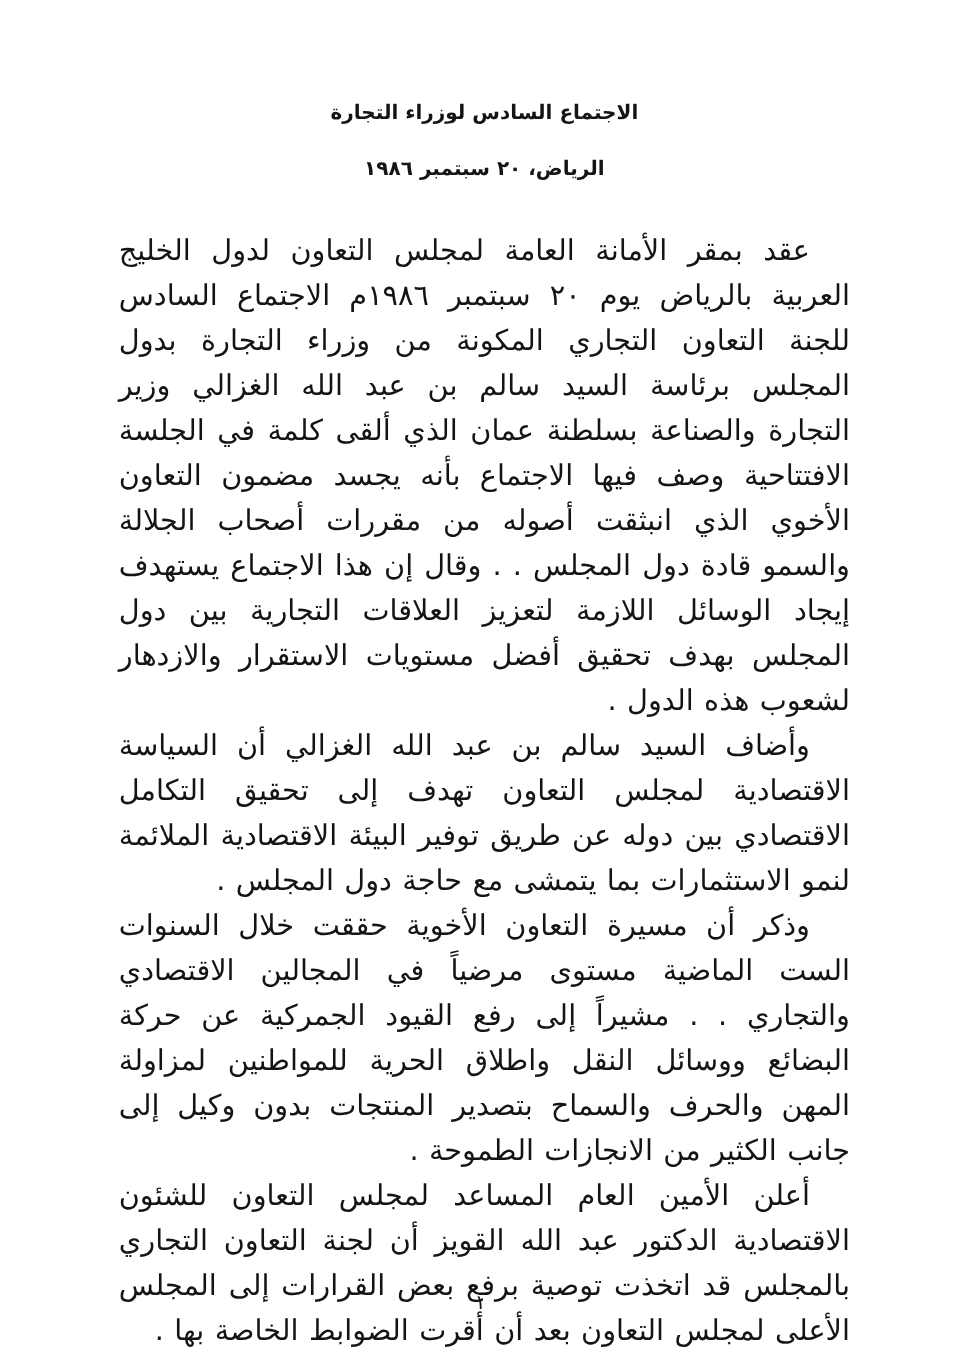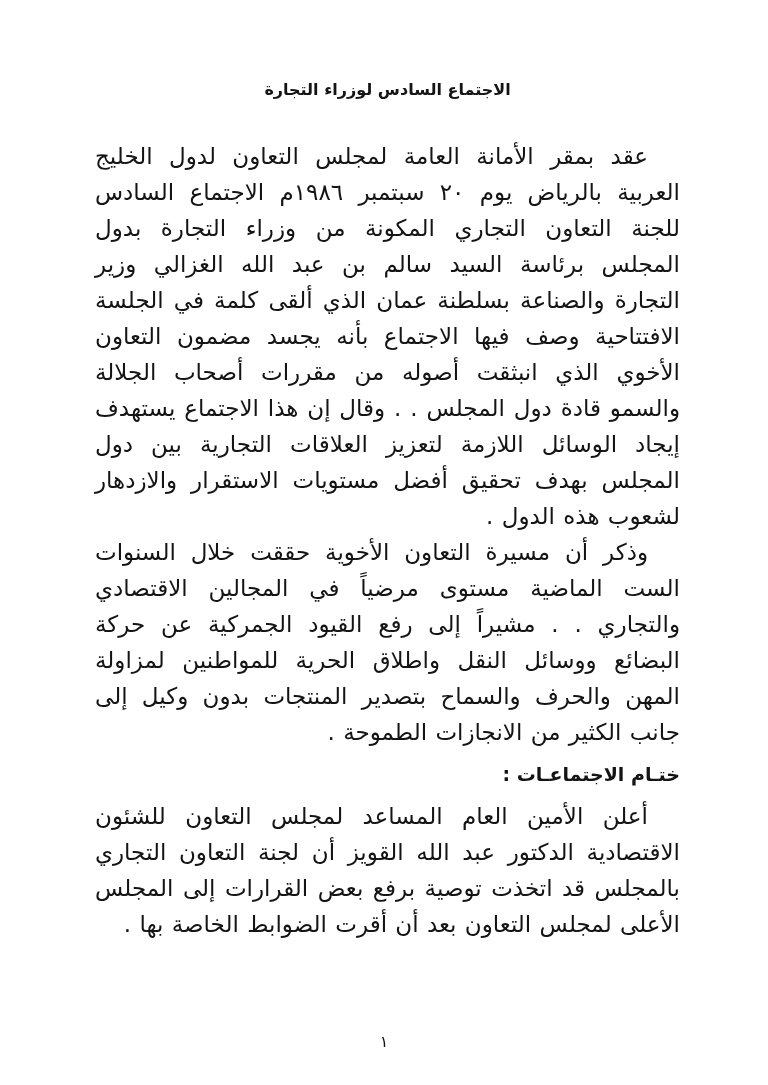--- a/index.html
+++ b/index.html
@@ -65,27 +65,28 @@
     direction: rtl;
   }
 </style>
 </head>
 <body>
 
 <div class="page">
 
   <header class="title-block">
     <div class="title-line">الاجتماع السادس لوزراء التجارة</div>
+    <div class="title-line">الرياض، ٢٠ سبتمبر ١٩٨٦</div>
   </header>
 
   <main class="body-text">
     <p class="body-para">عقد بمقر الأمانة العامة لمجلس التعاون لدول الخليج العربية بالرياض يوم ٢٠ سبتمبر ١٩٨٦م الاجتماع السادس للجنة التعاون التجاري المكونة من وزراء التجارة بدول المجلس برئاسة السيد سالم بن عبد الله الغزالي وزير التجارة والصناعة بسلطنة عمان الذي ألقى كلمة في الجلسة الافتتاحية وصف فيها الاجتماع بأنه يجسد مضمون التعاون الأخوي الذي انبثقت أصوله من مقررات أصحاب الجلالة والسمو قادة دول المجلس . . وقال إن هذا الاجتماع يستهدف إيجاد الوسائل اللازمة لتعزيز العلاقات التجارية بين دول المجلس بهدف تحقيق أفضل مستويات الاستقرار والازدهار لشعوب هذه الدول .</p>
+    <p class="body-para">وأضاف السيد سالم بن عبد الله الغزالي أن السياسة الاقتصادية لمجلس التعاون تهدف إلى تحقيق التكامل الاقتصادي بين دوله عن طريق توفير البيئة الاقتصادية الملائمة لنمو الاستثمارات بما يتمشى مع حاجة دول المجلس .</p>
     <p class="body-para">وذكر أن مسيرة التعاون الأخوية حققت خلال السنوات الست الماضية مستوى مرضياً في المجالين الاقتصادي والتجاري . . مشيراً إلى رفع القيود الجمركية عن حركة البضائع ووسائل النقل واطلاق الحرية للمواطنين لمزاولة المهن والحرف والسماح بتصدير المنتجات بدون وكيل إلى جانب الكثير من الانجازات الطموحة .</p>
 
-    <h2 class="section-heading">ختـام الاجتماعـات :</h2>
 
     <p class="body-para">أعلن الأمين العام المساعد لمجلس التعاون للشئون الاقتصادية الدكتور عبد الله القويز أن لجنة التعاون التجاري بالمجلس قد اتخذت توصية برفع بعض القرارات إلى المجلس الأعلى لمجلس التعاون بعد أن أقرت الضوابط الخاصة بها .</p>
   </main>
 
   <footer>
     <div class="page-number">١</div>
   </footer>
 
 </div>
 

